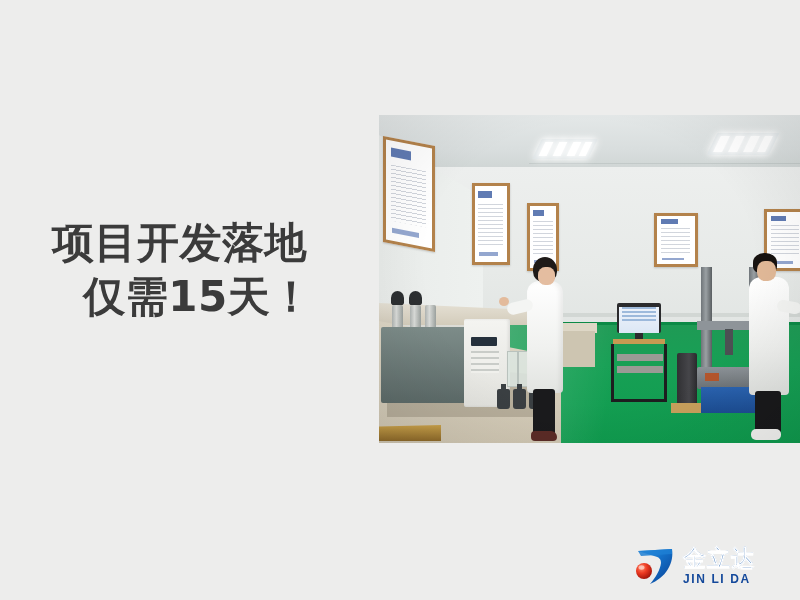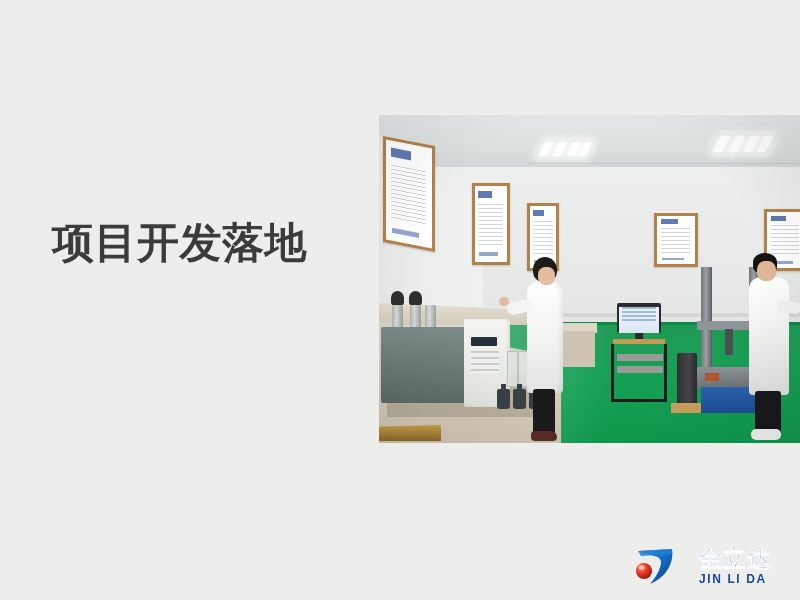--- a/index.html
+++ b/index.html
@@ -517,21 +517,20 @@
     position: relative;
     width: 44px;
     height: 42px;
     flex: 0 0 44px;
   }
   #logo-wordmark {
     display: flex;
     flex-direction: column;
     justify-content: center;
     line-height: 1;
-    margin-left: 16px;
   }
   #logo-cn {
     font-family: "DejaVu Sans", "Liberation Sans", sans-serif;
     font-weight: bold;
     font-size: 23px;
     letter-spacing: 1px;
     color: #0d53a8;
     -webkit-text-stroke: 0.6px #ffffff;
     text-shadow: 0 1px 0 rgba(255,255,255,0.9);
     white-space: nowrap;
@@ -546,20 +545,21 @@
     white-space: nowrap;
   }
 </style>
 </head>
 <body>
 
 <div id="slide">
 
   <div id="headline">
     <div class="headline-line" id="headline-line-1">项目开发落地</div>
+    <div class="headline-line" id="headline-line-2">仅需15天！</div>
   </div>
 
   <div id="photo">
     <div id="photo-scene">
 
       <div class="ceiling"></div>
       <div class="ceiling-seam"></div>
 
       <div class="light" id="light-left">
         <div class="tube" style="left:5px;  top:3px; width:8px;  height:14px;"></div>

